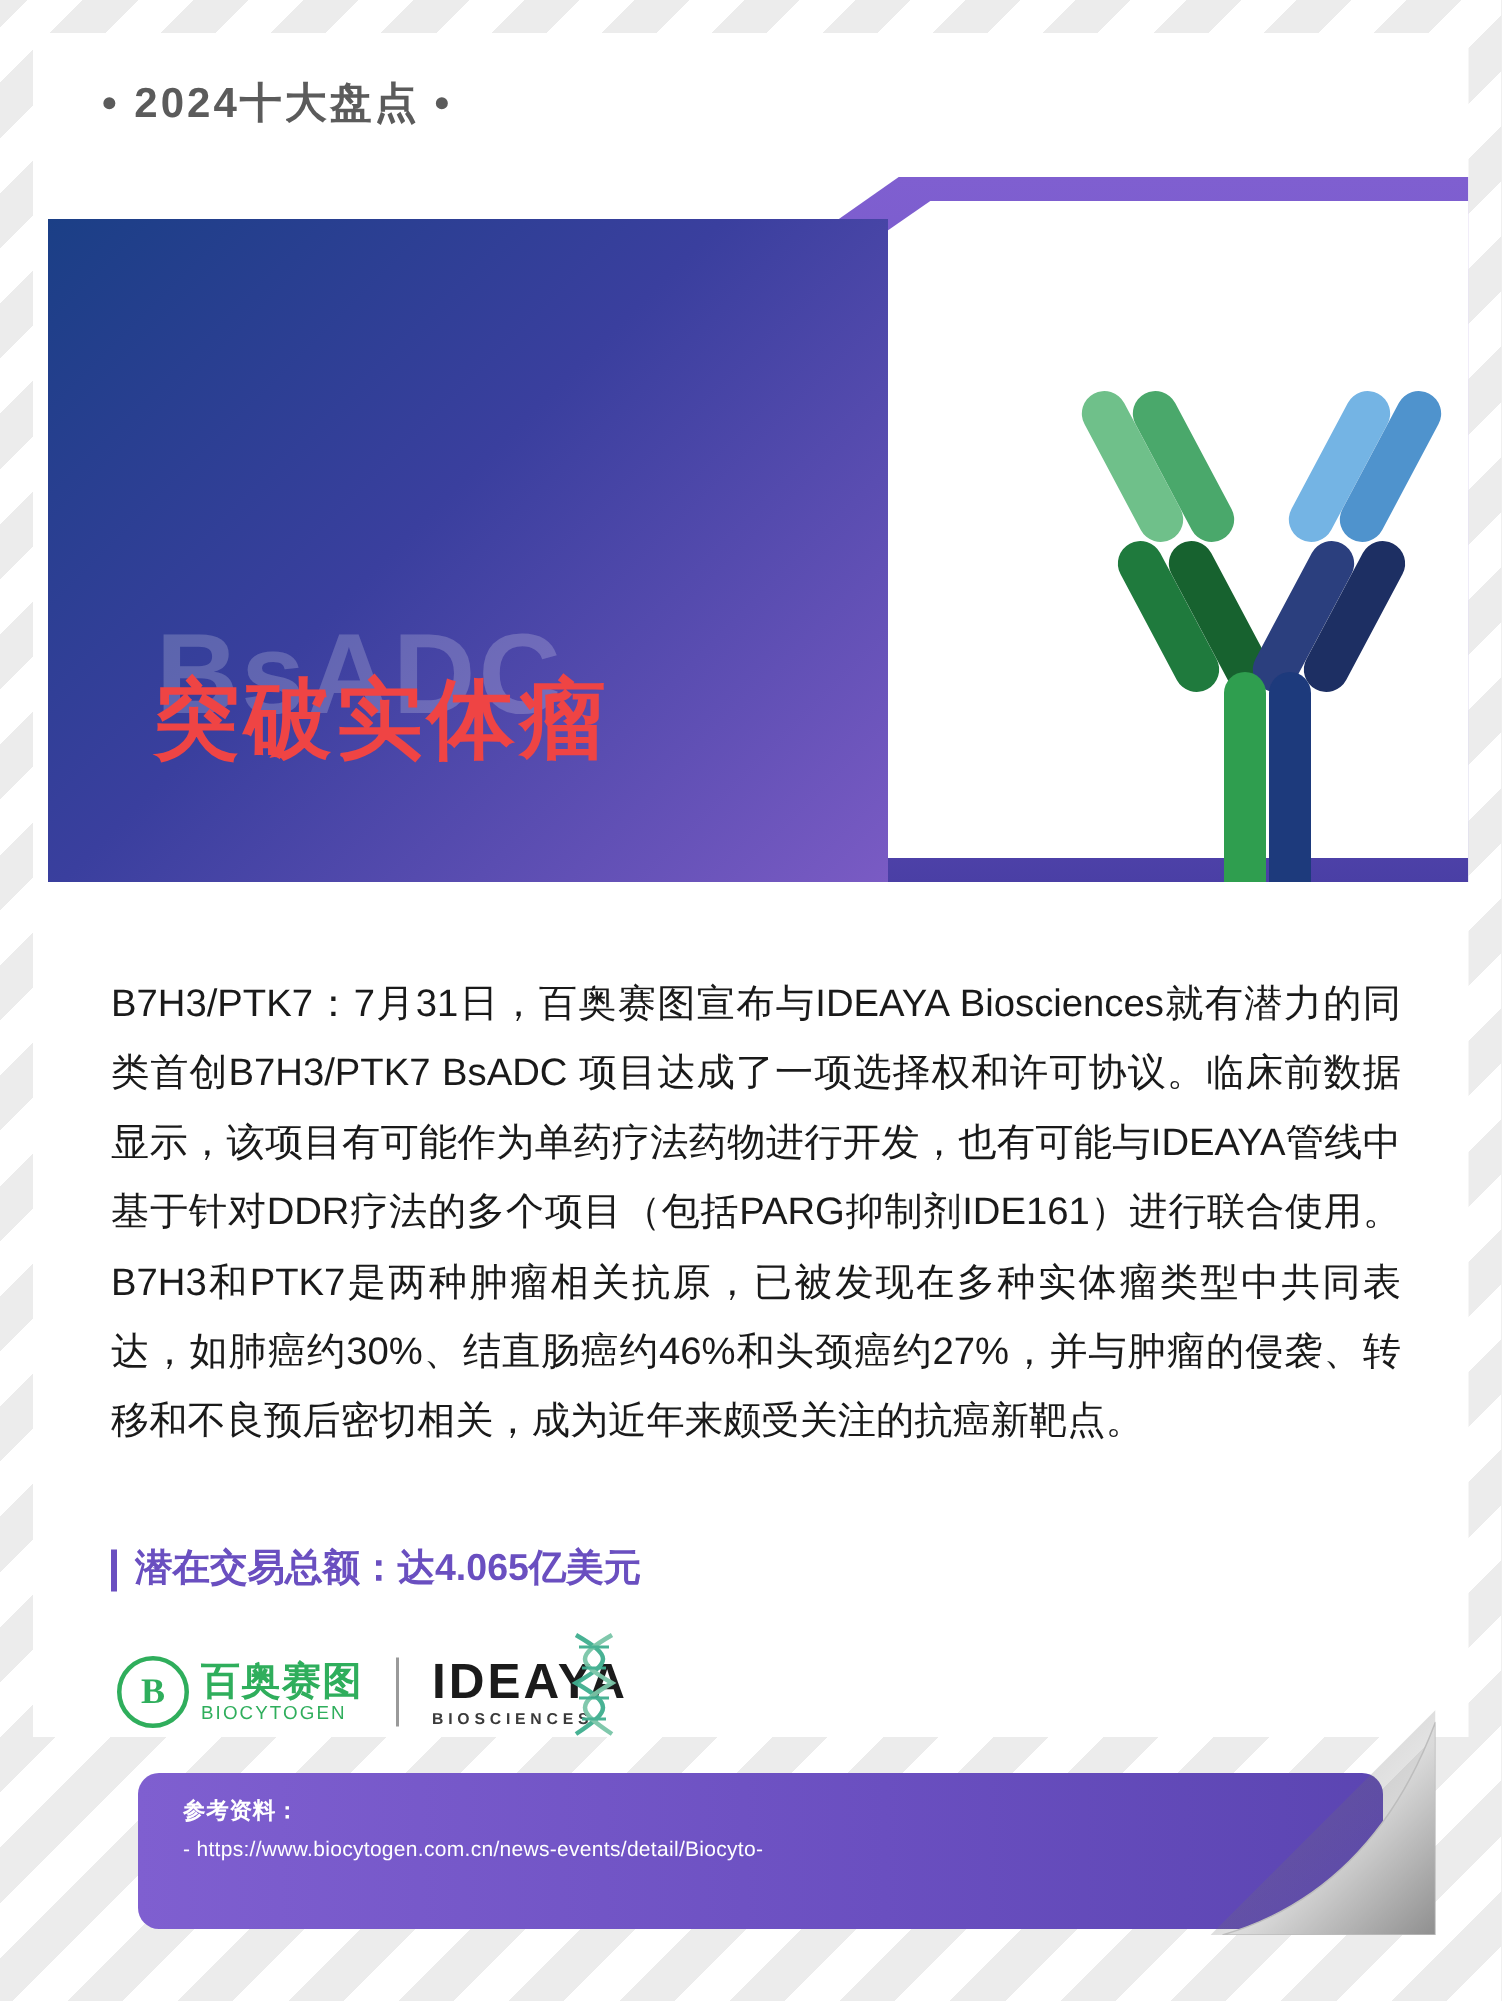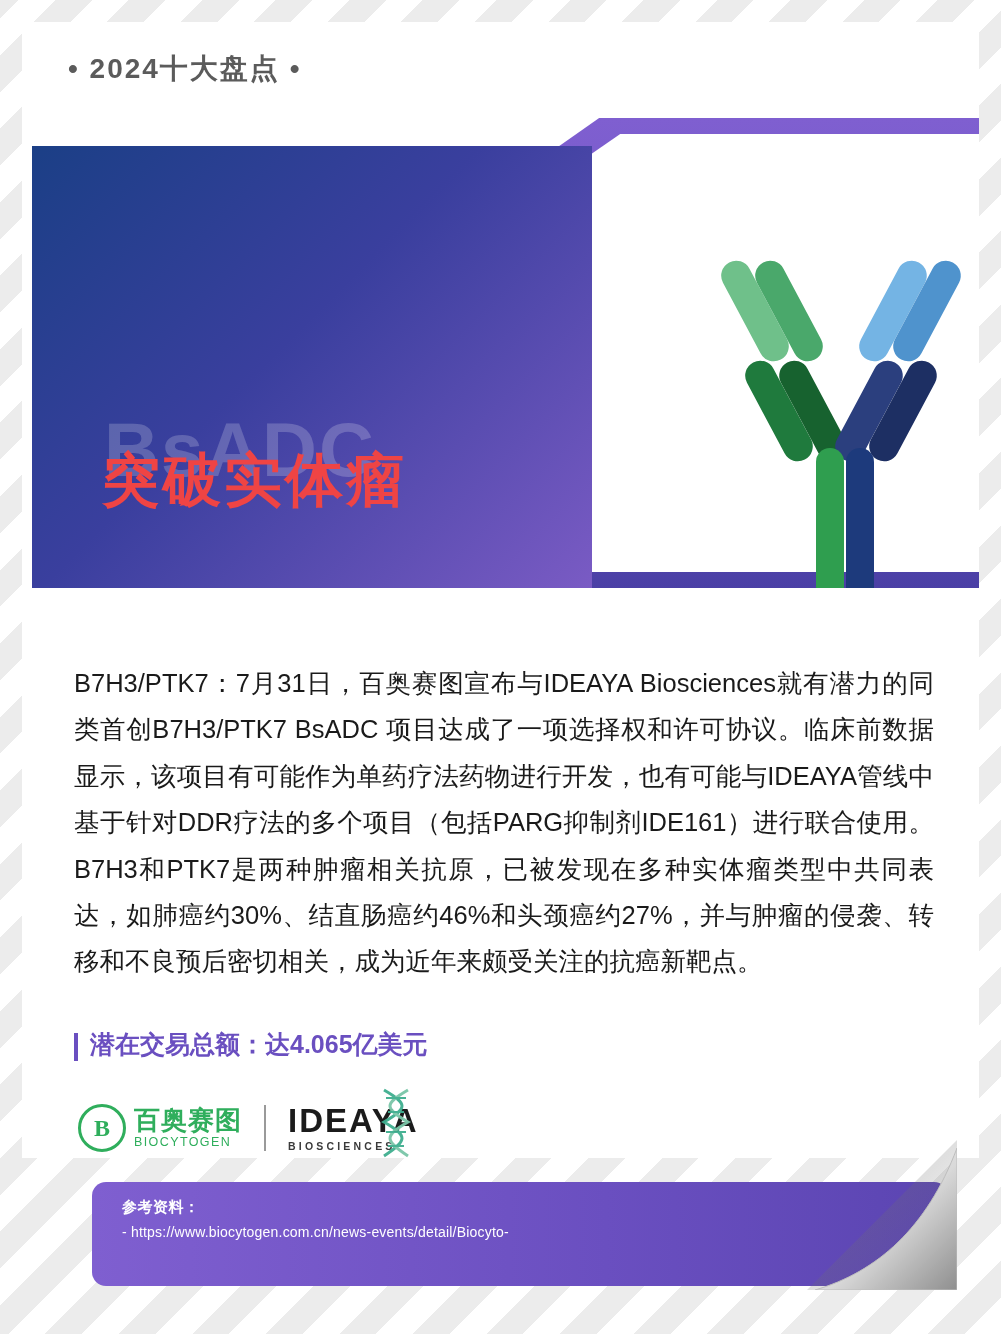--- a/index.html
+++ b/index.html
@@ -136,21 +136,21 @@
     position: absolute;
     left: 0;
     top: 566px;
     width: 957px;
     height: 570px;
     background: #ffffff;
   }
   .paragraph {
     position: absolute;
     left: 52px;
-    top: 72px;
+    top: 58px;
     width: 860px;
     font-size: 25.5px;
     line-height: 1.82;
     color: #1a1a1a;
     text-align: justify;
     letter-spacing: 0px;
   }
   .highlight {
     position: absolute;
     left: 52px;
@@ -248,21 +248,20 @@
   .refbox {
     position: absolute;
     left: 70px;
     top: 1160px;
     width: 830px;
     height: 104px;
     background: linear-gradient(90deg, #7f5fd0 0%, #6a4fc0 60%, #5b45b2 100%);
     border-radius: 14px 14px 14px 14px;
     color: #ffffff;
     overflow: hidden;
-    padding-left: 26px;
   }
   .ref-title {
     position: absolute;
     left: 30px;
     top: 16px;
     font-size: 15px;
     font-weight: bold;
     letter-spacing: 0.5px;
   }
   .ref-line1 {

